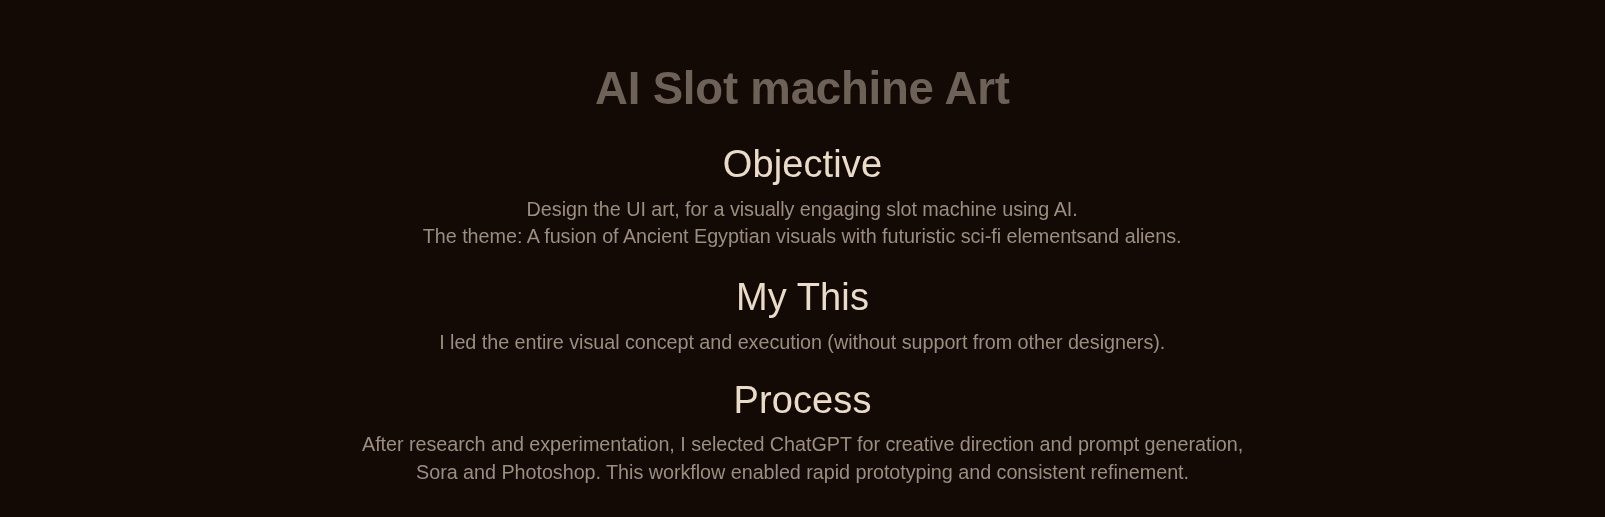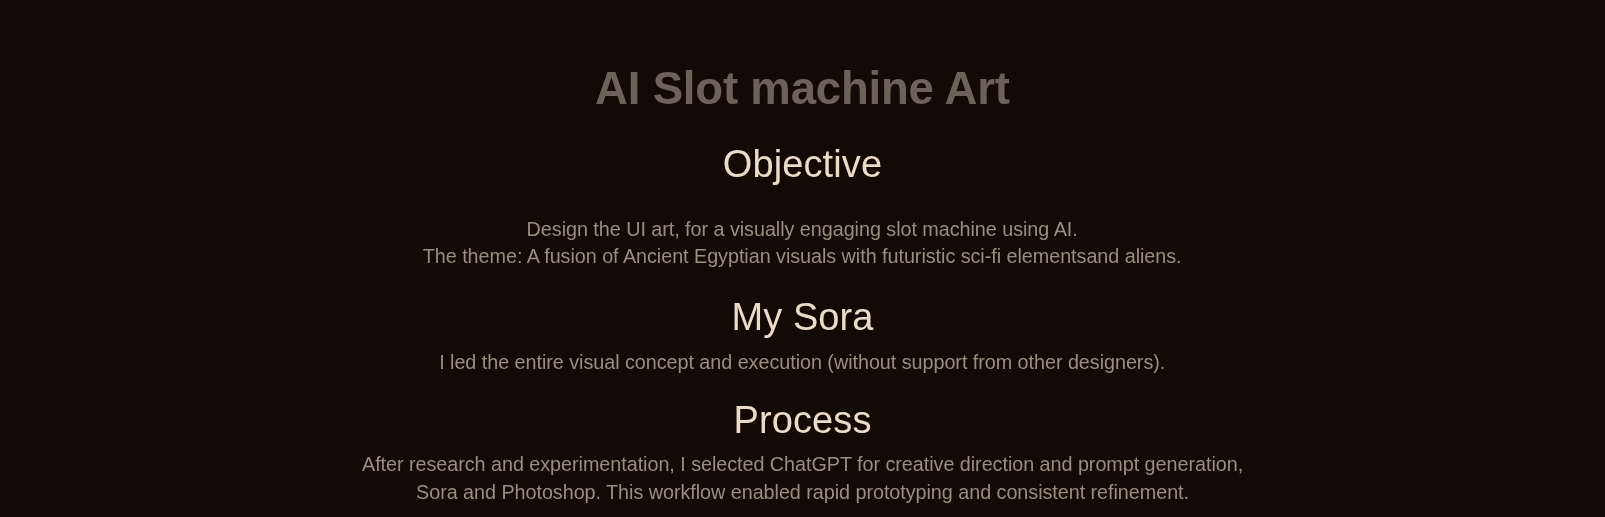--- a/index.html
+++ b/index.html
@@ -33,21 +33,21 @@
     margin: 0;
     padding: 0;
     transform: scaleX(0.99);
   }
   .section {
     display: flex;
     flex-direction: column;
     align-items: center;
     width: 100%;
   }
-  .section-objective { margin-top: 27px; gap: 20px; }
+  .section-objective { margin-top: 27px; }
   .section-my-role   { margin-top: 25px; }
   .section-process   { margin-top: 22px; }
 
   .section-heading {
     font-size: 38px;
     font-weight: normal;
     color: #ebdcc7;
     line-height: 1.18;
     text-align: center;
     margin: 0;
@@ -78,21 +78,21 @@
 
   <section class="section section-objective">
     <h2 class="section-heading">Objective</h2>
     <div class="section-body">
       <span class="line">Design the UI art, for a visually engaging slot machine using AI.</span>
       <span class="line">The theme: A fusion of Ancient Egyptian visuals with futuristic sci-fi elementsand aliens.</span>
     </div>
   </section>
 
   <section class="section section-my-role">
-    <h2 class="section-heading">My Sora</h2>
+    <h2 class="section-heading">My This</h2>
     <div class="section-body">
       <span class="line">I led the entire visual concept and execution (without support from other designers).</span>
     </div>
   </section>
 
   <section class="section section-process">
     <h2 class="section-heading">Process</h2>
     <div class="section-body">
       <span class="line">After research and experimentation, I selected ChatGPT for creative direction and prompt generation,</span>
       <span class="line">Sora and Photoshop. This workflow enabled rapid prototyping and consistent refinement.</span>

